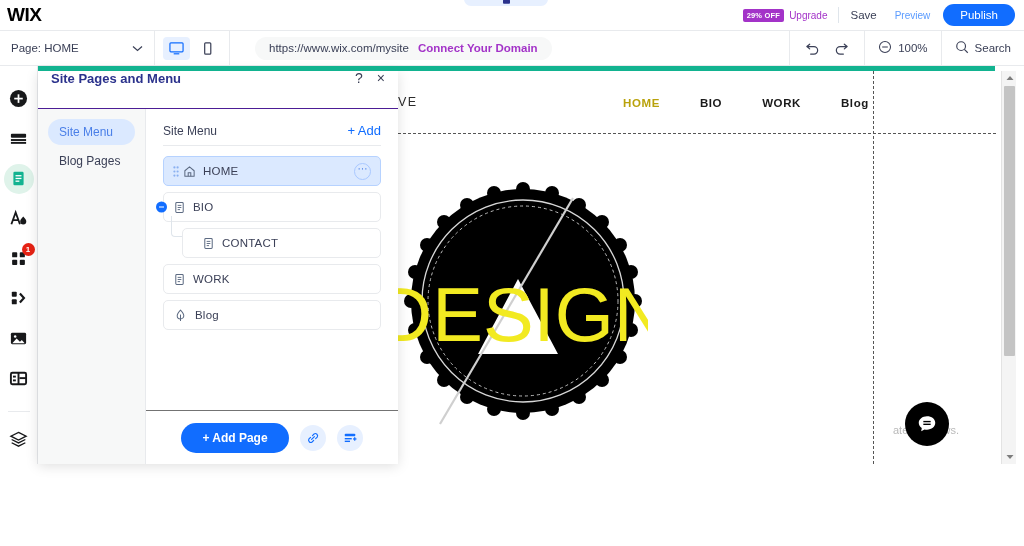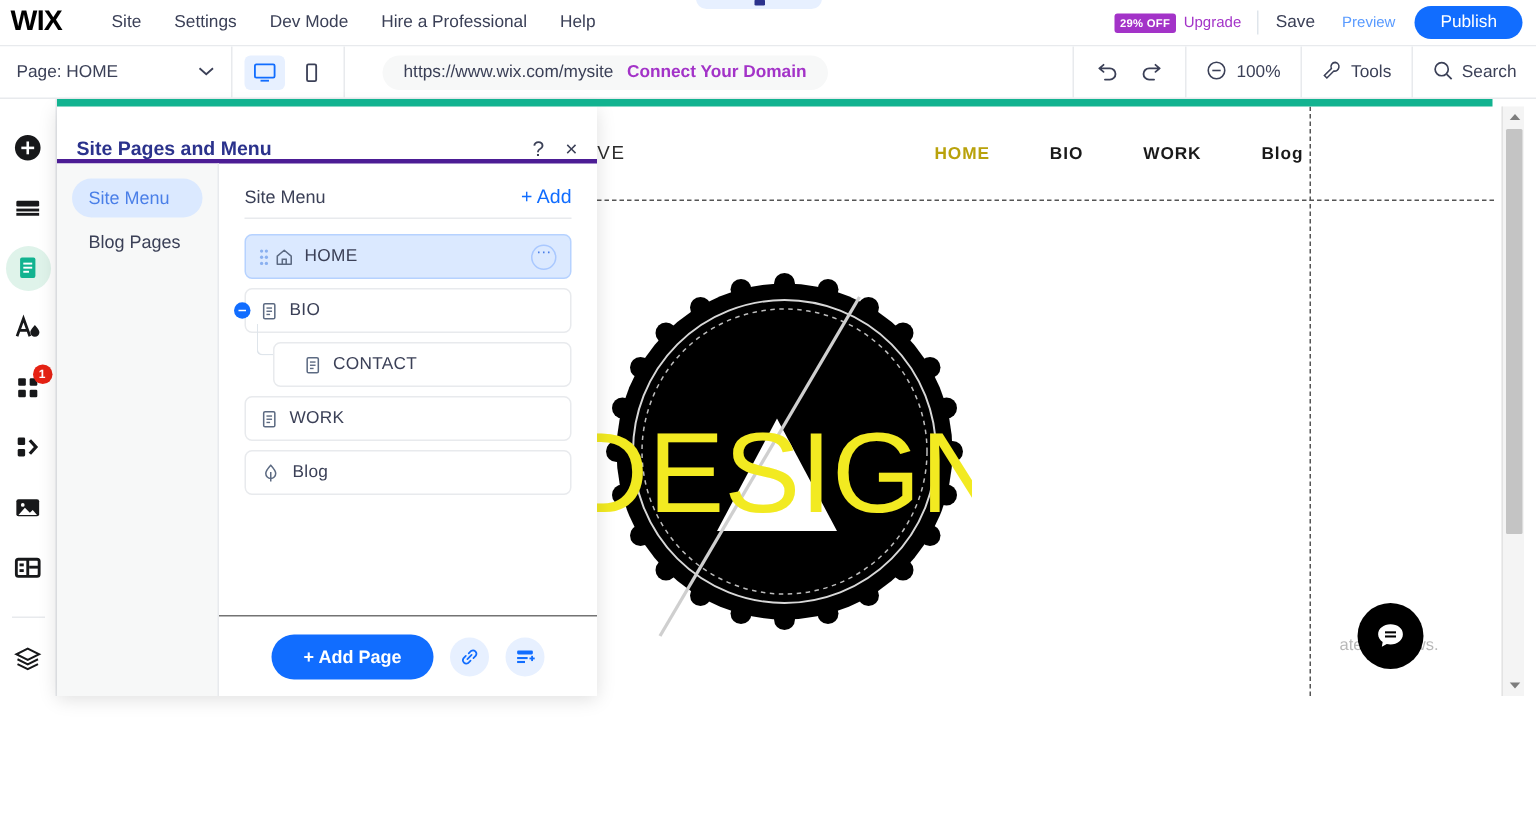--- a/index.html
+++ b/index.html
@@ -113,22 +113,22 @@
   }
   .rail-divider { width: 22px; height: 1px; background: #e8eaed; margin: 8px 0 12px; }
 
   
   .panel {
     position: absolute; left: 38px; top: 71px; width: 360px; height: 393px;
     background: #fff; box-shadow: 0 2px 12px rgba(0,0,0,0.13);
     display: flex; flex-direction: column; z-index: 20;
   }
   .panel-header {
-    height: 38px; display: flex; align-items: flex-end; padding: 0 13px;
-    border-bottom: 3px solid #4c1d95; flex-shrink: 0;
+    height: 38px; display: flex; align-items: flex-start; padding: 0 13px;
+    border-bottom: 1px solid #4c1d95; flex-shrink: 0;
   }
   .panel-title { font-size: 13px; font-weight: bold; color: #2b328c; }
   .panel-actions { margin-left: auto; display: flex; align-items: center; gap: 14px; }
   .panel-icon-btn { cursor: pointer; color: #3b4057; font-size: 14px; line-height: 1; }
   .panel-body { display: flex; flex: 1; min-height: 0; }
   .panel-tabs {
     width: 108px; background: #f7f8f8; border-right: 1px solid #e8eaed;
     padding-top: 10px; flex-shrink: 0;
   }
   .panel-tab {
@@ -244,27 +244,20 @@
     position: absolute; left: 0; top: 464px; width: 1024px; height: 82px; background: #fff;
   }
 </style>
 </head>
 <body>
 
 <div class="app">
 
   <div class="topbar">
     <div class="wix-logo">WIX</div>
-    <div class="topmenu">
-      <div class="topmenu-item">Site</div>
-      <div class="topmenu-item">Settings</div>
-      <div class="topmenu-item">Dev Mode</div>
-      <div class="topmenu-item">Hire a Professional</div>
-      <div class="topmenu-item">Help</div>
-    </div>
     <div class="top-right">
       <span class="badge-off">29% OFF</span>
       <span class="upgrade-link">Upgrade</span>
       <span class="tb-sep"></span>
       <span class="save-link">Save</span>
       <span class="preview-link">Preview</span>
       <button class="publish-btn">Publish</button>
     </div>
   </div>
 
@@ -310,28 +303,20 @@
         </span>
       </div>
       <div class="tool-cell">
         <span>
           <svg width="14" height="14" viewBox="0 0 16 16">
             <circle cx="8" cy="8" r="6.3" stroke="#3b4057" stroke-width="1.2" fill="none"></circle>
             <rect x="4.8" y="7.4" width="6.4" height="1.2" fill="#3b4057"></rect>
           </svg>
         </span>
         <span>100%</span>
-      </div>
-      <div class="tool-cell">
-        <span>
-          <svg width="14" height="14" viewBox="0 0 16 16">
-            <path d="M10.5 1.8a3.3 3.3 0 0 0-3 4.7L2.2 11.8l1.9 1.9 5.3-5.3a3.3 3.3 0 1 0 1.1-6.6z" stroke="#3b4057" stroke-width="1.2" fill="none"></path>
-          </svg>
-        </span>
-        <span>Tools</span>
       </div>
       <div class="tool-cell">
         <span>
           <svg width="14" height="14" viewBox="0 0 16 16">
             <circle cx="7" cy="7" r="5" stroke="#3b4057" stroke-width="1.3" fill="none"></circle>
             <line x1="10.7" y1="10.7" x2="14.6" y2="14.6" stroke="#3b4057" stroke-width="1.3"></line>
           </svg>
         </span>
         <span>Search</span>
       </div>

